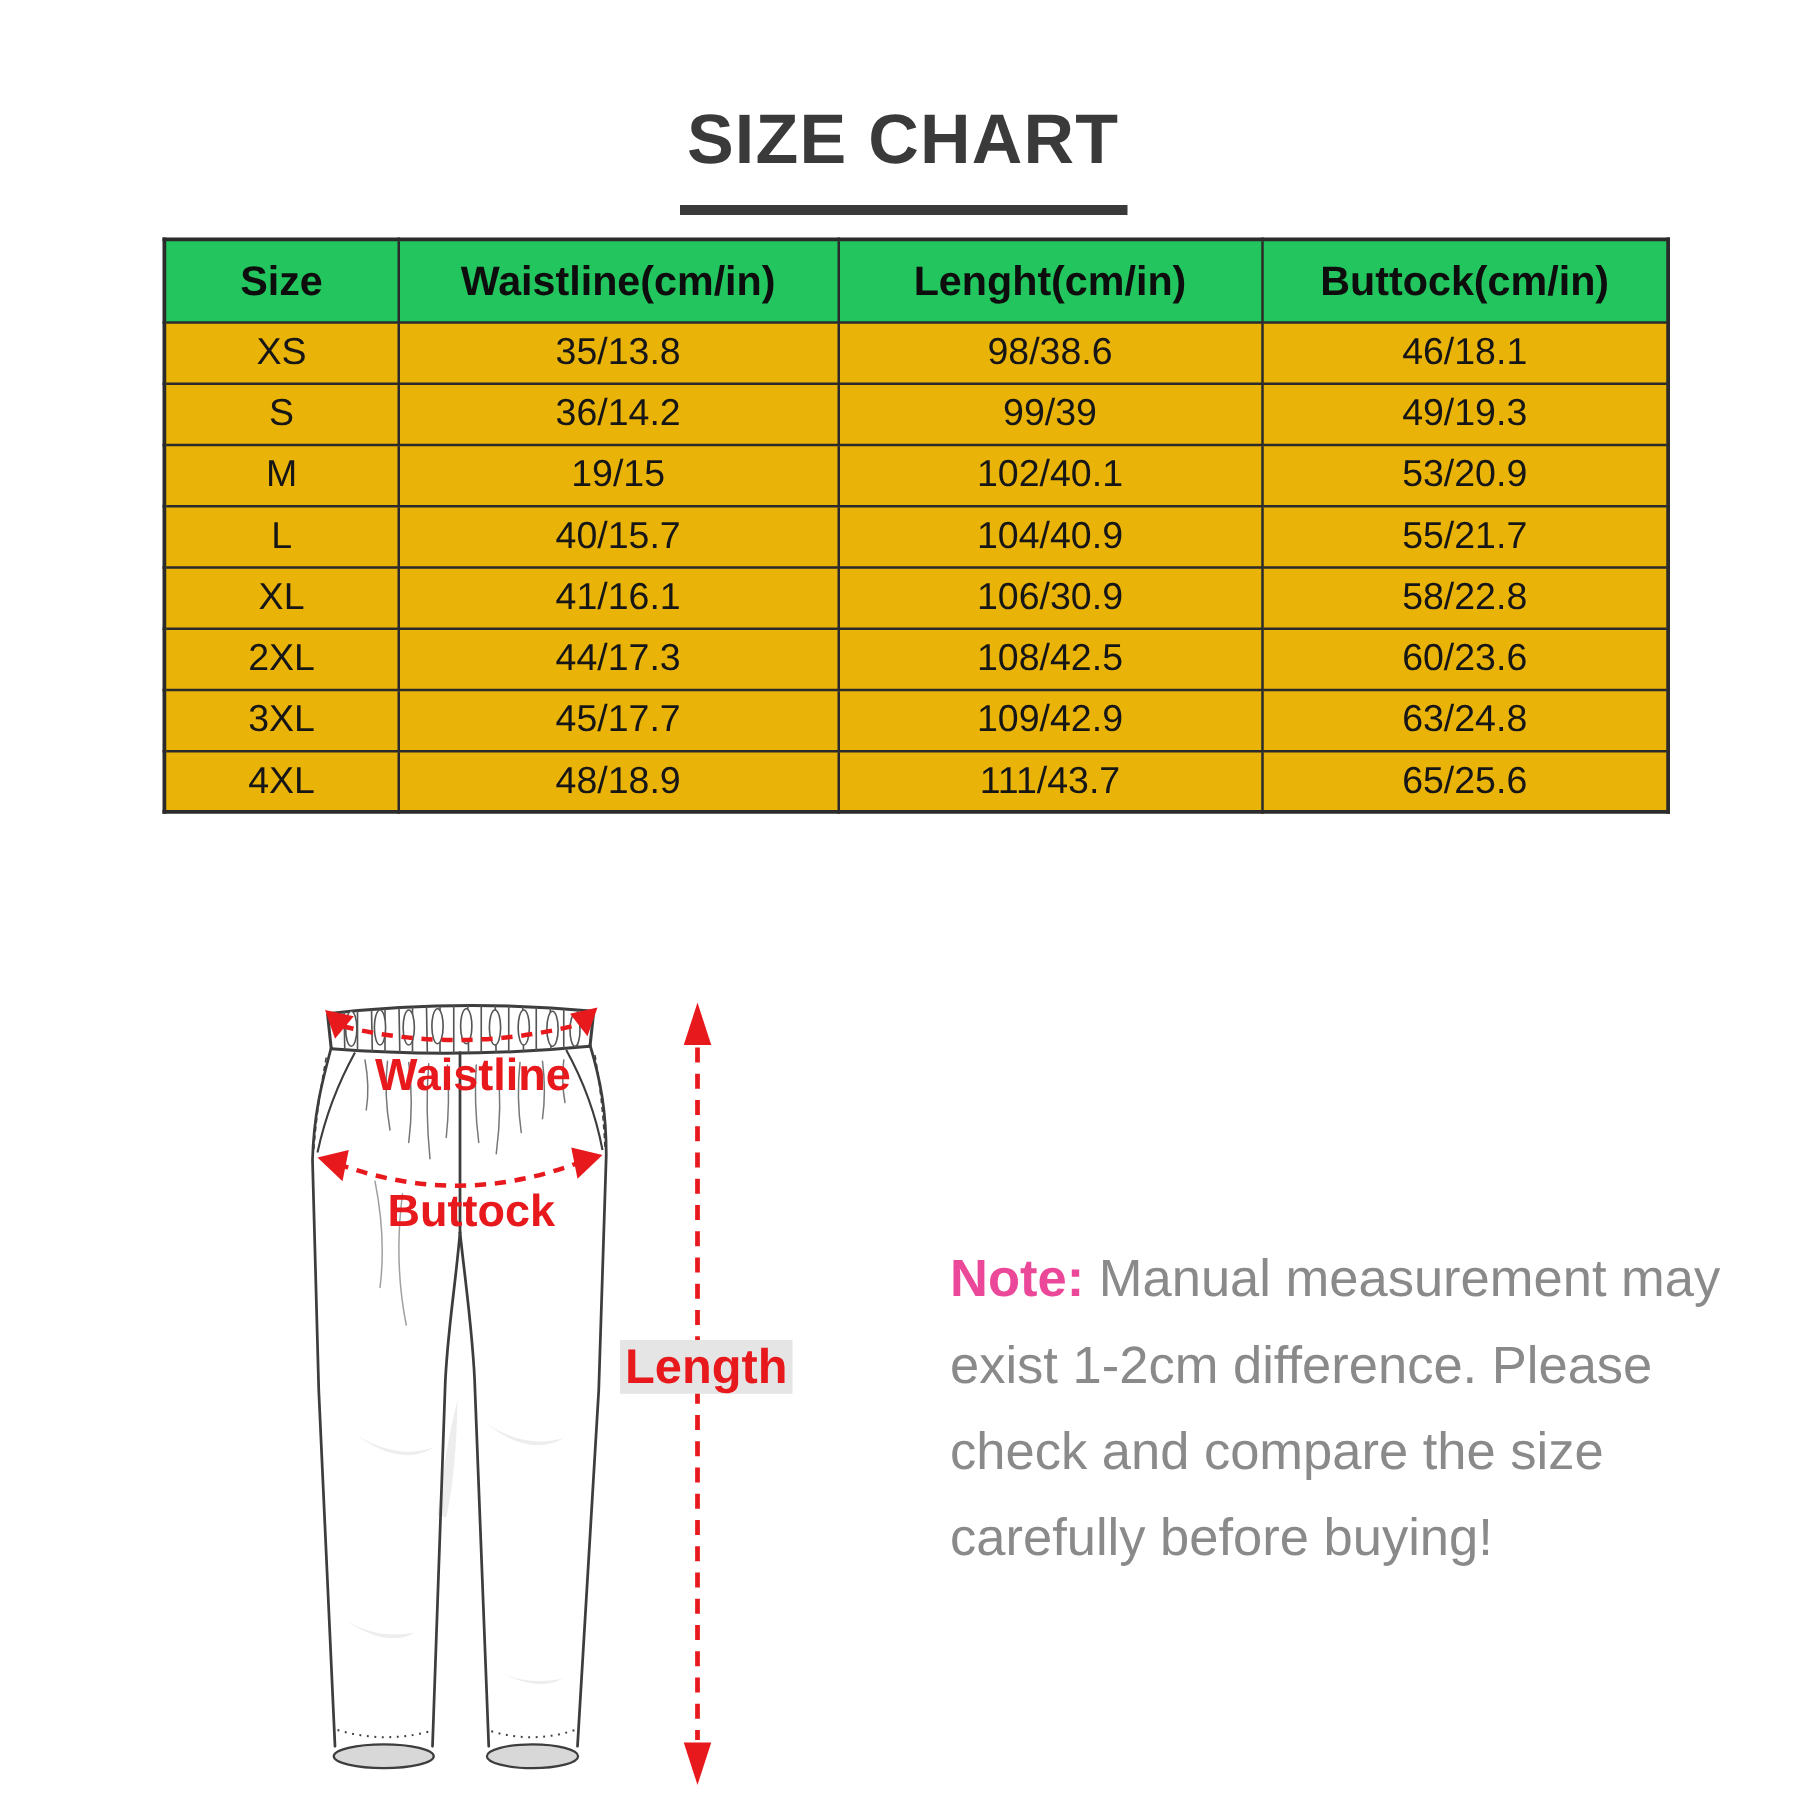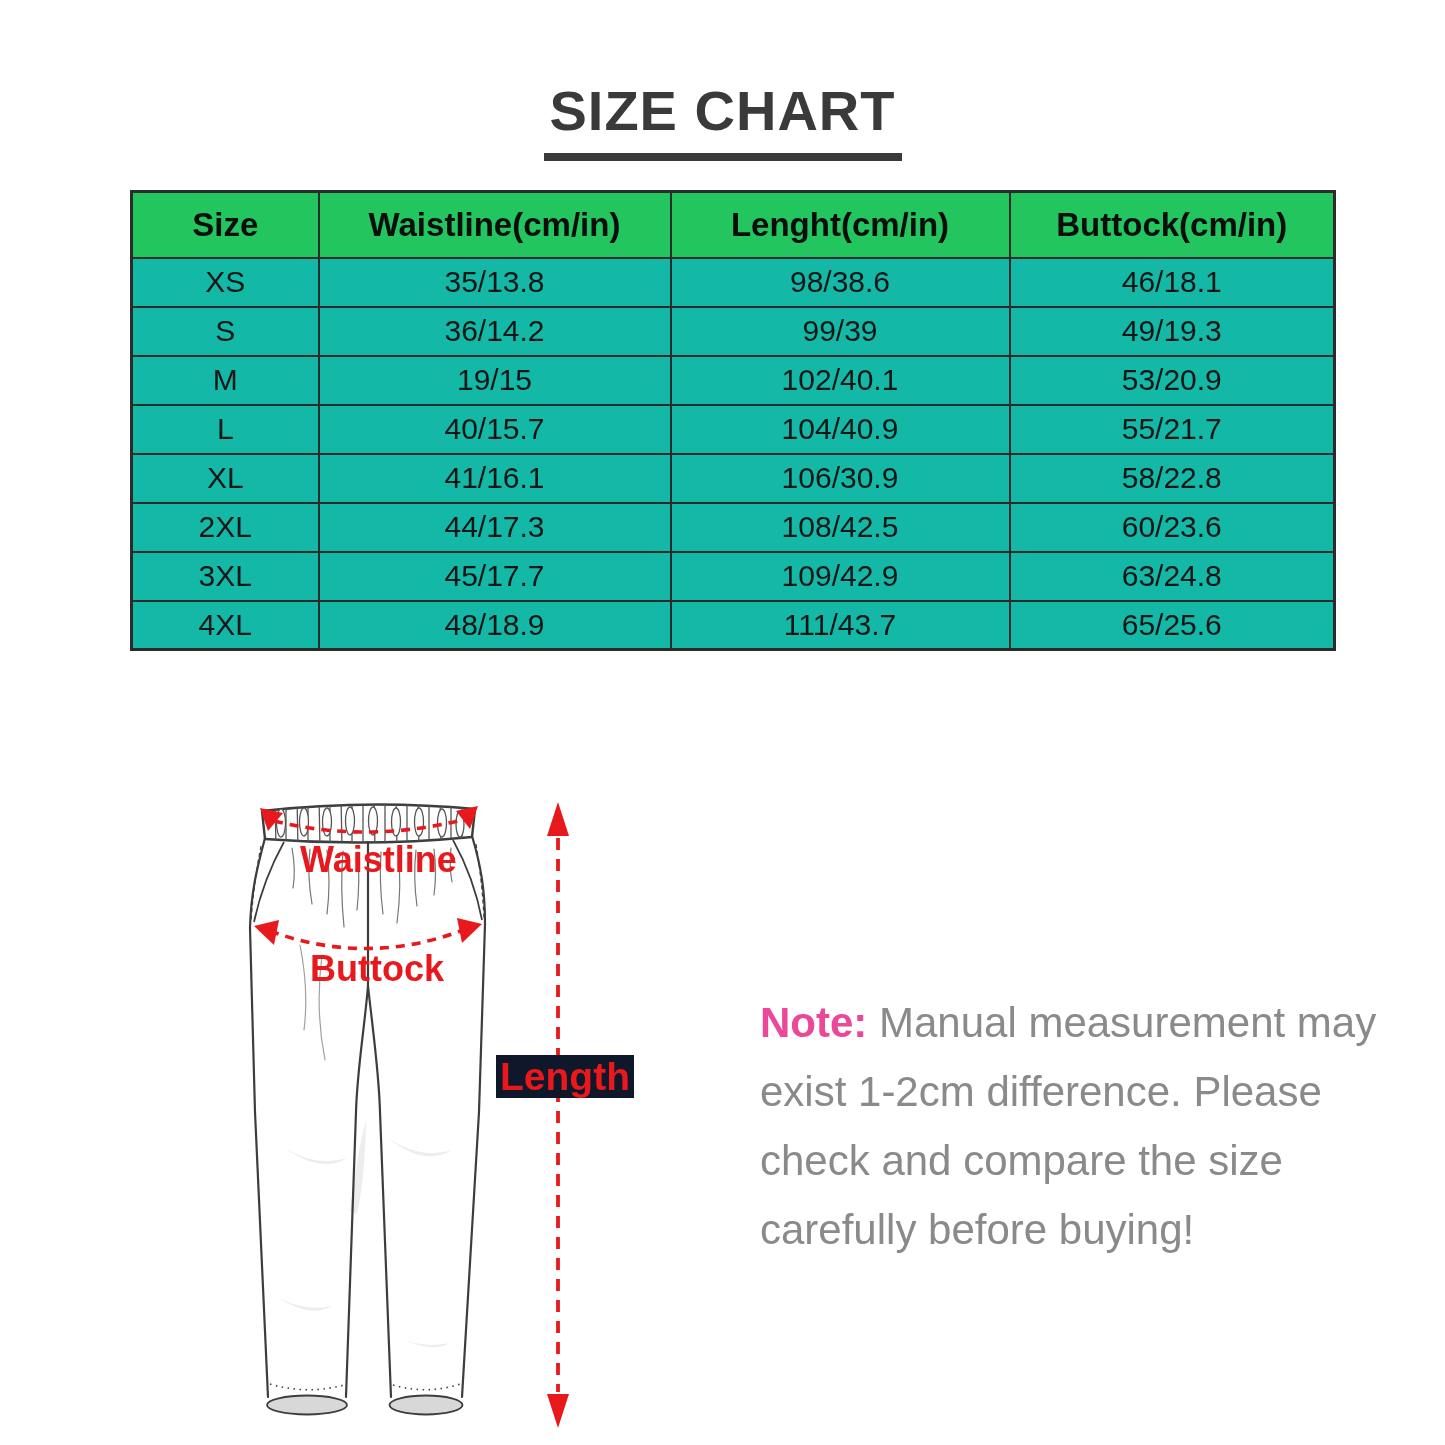--- a/index.html
+++ b/index.html
@@ -20,21 +20,21 @@
     left: 0;
     width: 100%;
     text-align: center;
   }
   .title {
     display: inline-block;
     font-size: 56px;
     font-weight: bold;
     letter-spacing: 1px;
     color: #3a3a3a;
-    padding: 0 6px 10px 6px;
+    padding: 0 6px 21px 6px;
     border-bottom: 8px solid #3a3a3a;
   }
 
   
   .size-table {
     position: absolute;
     left: 130px;
     top: 190px;
     width: 1203px;
     border-collapse: collapse;
@@ -51,21 +51,21 @@
     background: #22c55e;
     height: 66px;
     font-size: 33px;
     font-weight: bold;
     color: #0d0d0d;
   }
   .size-table td {
     height: 49px;
     font-size: 30px;
     font-weight: 400;
-    background: #14b8a6;
+    background: #eab308;
   }
   .col-size { width: 187px; }
   .col-waist { width: 352px; }
   .col-length { width: 339px; }
   .col-buttock { width: 325px; }
 
   
   .figure {
     position: absolute;
     left: 230px;
@@ -75,21 +75,21 @@
     font-weight: bold;
   }
   .fig-label {
     position: absolute;
     color: #e8191c;
     white-space: nowrap;
     line-height: 1;
   }
   .label-waistline { left: 70px; top: 62px; font-size: 36px; }
   .label-buttock   { left: 80px; top: 171px; font-size: 36px; }
-  .label-length    { left: 266px; top: 275px; font-size: 39px; background: #0f172a; padding: 2px 4px; }
+  .label-length    { left: 266px; top: 292px; font-size: 39px; background: #e5e5e5; padding: 2px 4px; }
 
   
   .note {
     position: absolute;
     left: 760px;
     top: 988px;
     width: 600px;
     font-size: 42px;
     line-height: 69px;
     color: #8a8a8a;

